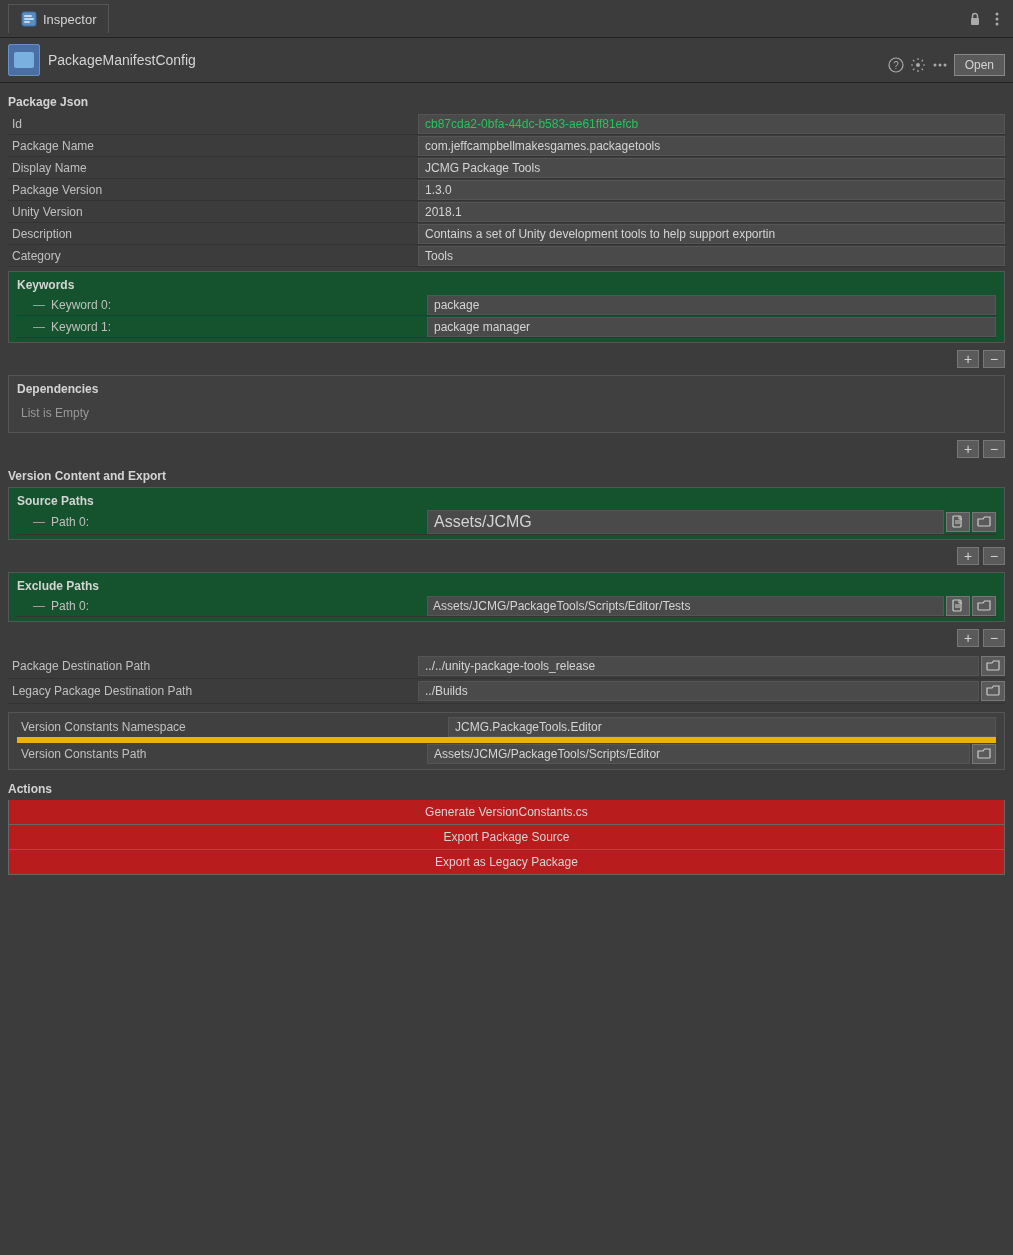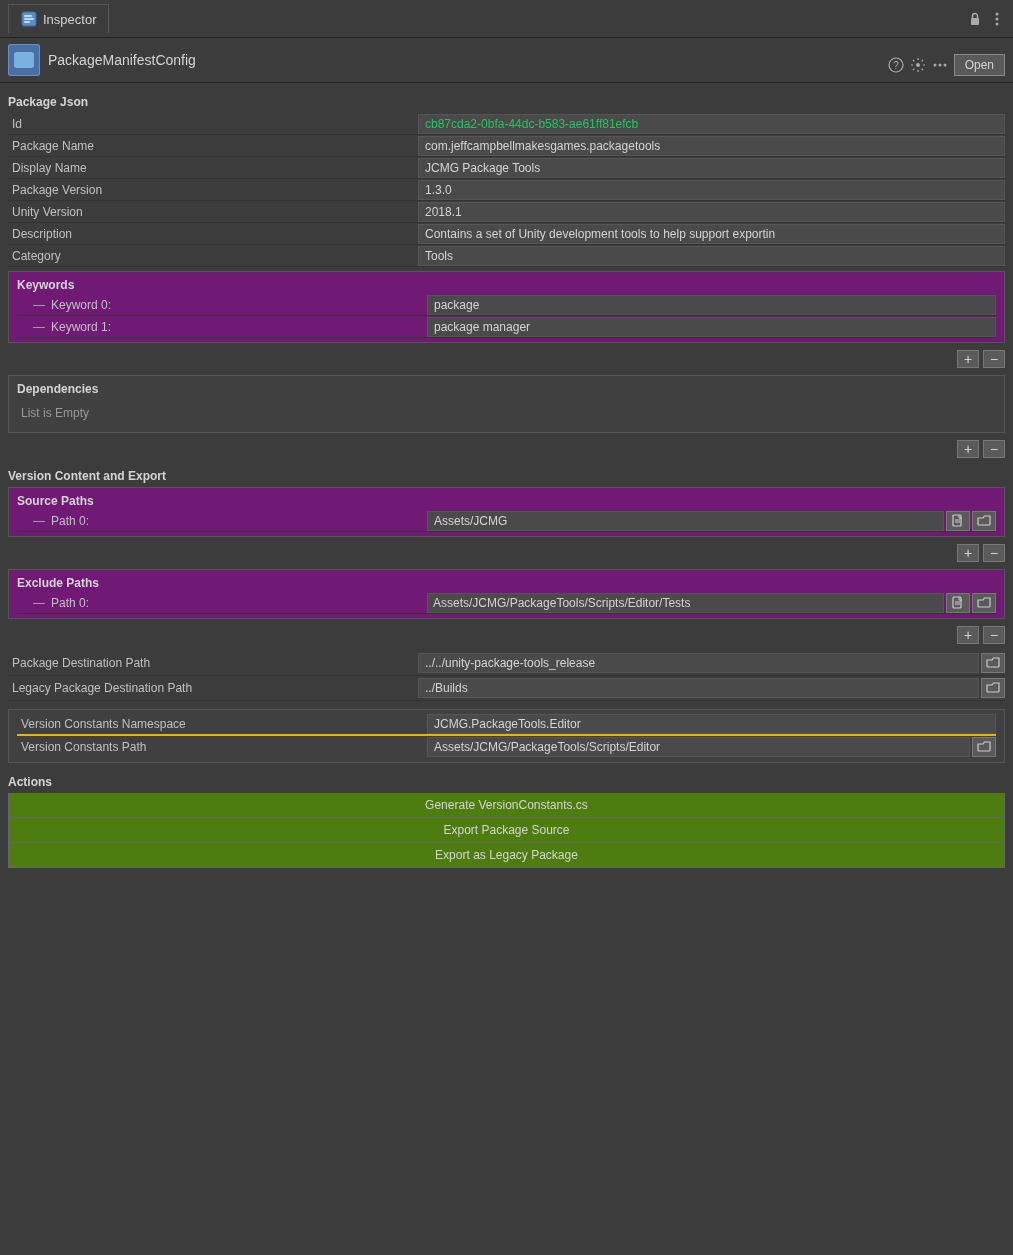--- a/index.html
+++ b/index.html
@@ -128,21 +128,21 @@
       min-height: 20px;
       display: flex;
       align-items: center;
     }
     .field-value.readonly {
       color: #22c55e;
     }
 
     
     .sub-section {
-      background: #701a75;
+      background: #14532d;
       border: 1px solid #555;
       margin: 4px 0;
       padding: 4px 8px;
     }
     .sub-section-label {
       font-weight: bold;
       color: #d4d4d4;
       font-size: 12px;
       padding: 2px 0;
     }
@@ -271,21 +271,21 @@
       padding: 4px 8px;
     }
 
     
     .actions-section {
       margin-top: 12px;
     }
     .action-btn {
       display: block;
       width: 100%;
-      background: #4d7c0f;
+      background: #b91c1c;
       border: 1px solid #666;
       border-top: none;
       color: #d4d4d4;
       padding: 5px 0;
       text-align: center;
       cursor: pointer;
       font-size: 12px;
     }
     .action-btn:first-child {
       border-top: 1px solid #666;
@@ -419,21 +419,21 @@
   <div class="section-label" style="margin-top:8px;">Version Content and Export</div>
 
   <div class="sub-section">
     <div class="sub-section-label">Source Paths</div>
 
     <div class="path-row">
       <div class="path-label">
         <span style="color:#aaa;">—</span>
         <span>Path 0:</span>
       </div>
-      <input class="path-value" type="text" style="flex: 1 1 0%; background: rgb(74, 74, 74); border: 1px solid rgb(85, 85, 85); color: rgb(212, 212, 212); padding: 2px 6px; font-size: 12px;" value="Assets/JCMG">
+      <input class="path-value" type="text" style="flex: 1 1 0%; background: rgb(74, 74, 74); border: 1px solid rgb(85, 85, 85); color: rgb(212, 212, 212); padding: 2px 6px; font-size: 16px;" value="Assets/JCMG">
       <button class="icon-btn" title="Select file">
         <svg width="14" height="14" viewBox="0 0 14 14">
           <rect x="2" y="1" width="8" height="11" rx="1" fill="none" stroke="#ccc" stroke-width="1.2"></rect>
           <path d="M8 1v3h3" stroke="#ccc" stroke-width="1" fill="none"></path>
           <line x1="4" y1="6" x2="9" y2="6" stroke="#ccc" stroke-width="1"></line>
           <line x1="4" y1="8" x2="9" y2="8" stroke="#ccc" stroke-width="1"></line>
         </svg>
       </button>
       <button class="icon-btn" title="Select folder">
         <svg width="14" height="14" viewBox="0 0 14 14">
@@ -493,21 +493,21 @@
     <input class="dest-value" type="text" style="flex: 1 1 0%; background: rgb(74, 74, 74); border: 1px solid rgb(85, 85, 85); color: rgb(212, 212, 212); padding: 2px 6px; font-size: 12px; min-height: 20px;" value="../Builds">
     <button class="icon-btn" title="Select folder" style="margin-left:2px;">
       <svg width="14" height="14" viewBox="0 0 14 14">
         <path d="M1 4h5l1.5-2H13v8a1 1 0 01-1 1H2a1 1 0 01-1-1V4z" fill="none" stroke="#ccc" stroke-width="1.2"></path>
       </svg>
     </button>
   </div>
 
   <div class="version-box">
 
-    <div class="field-row" style="border-bottom:2px solid #eab308;">
+    <div class="field-row" style="border-bottom:6px solid #eab308;gap:21px;">
       <div class="field-label">Version Constants Namespace</div>
       <div class="field-value">JCMG.PackageTools.Editor</div>
     </div>
 
     <div class="field-row" style="border:none;">
       <div class="field-label">Version Constants Path</div>
       <input type="text" style="flex: 1 1 0%; background: rgb(74, 74, 74); border: 1px solid rgb(85, 85, 85); color: rgb(212, 212, 212); padding: 2px 6px; font-size: 12px; min-height: 20px;" value="Assets/JCMG/PackageTools/Scripts/Editor">
       <button class="icon-btn" title="Select folder" style="margin-left:2px;">
         <svg width="14" height="14" viewBox="0 0 14 14">
           <path d="M1 4h5l1.5-2H13v8a1 1 0 01-1 1H2a1 1 0 01-1-1V4z" fill="none" stroke="#ccc" stroke-width="1.2"></path>

